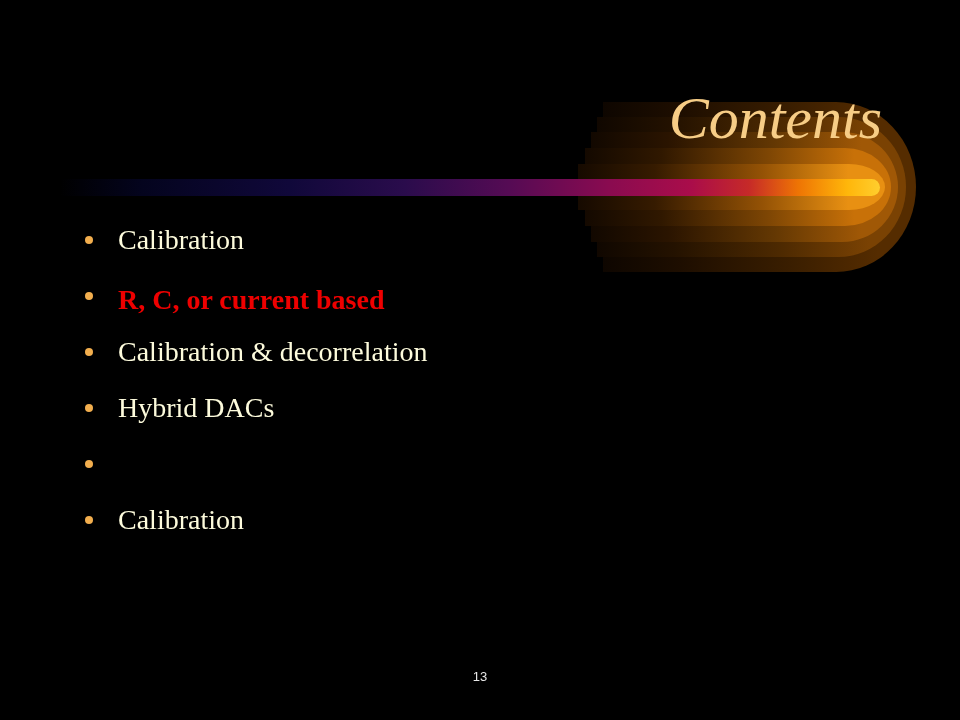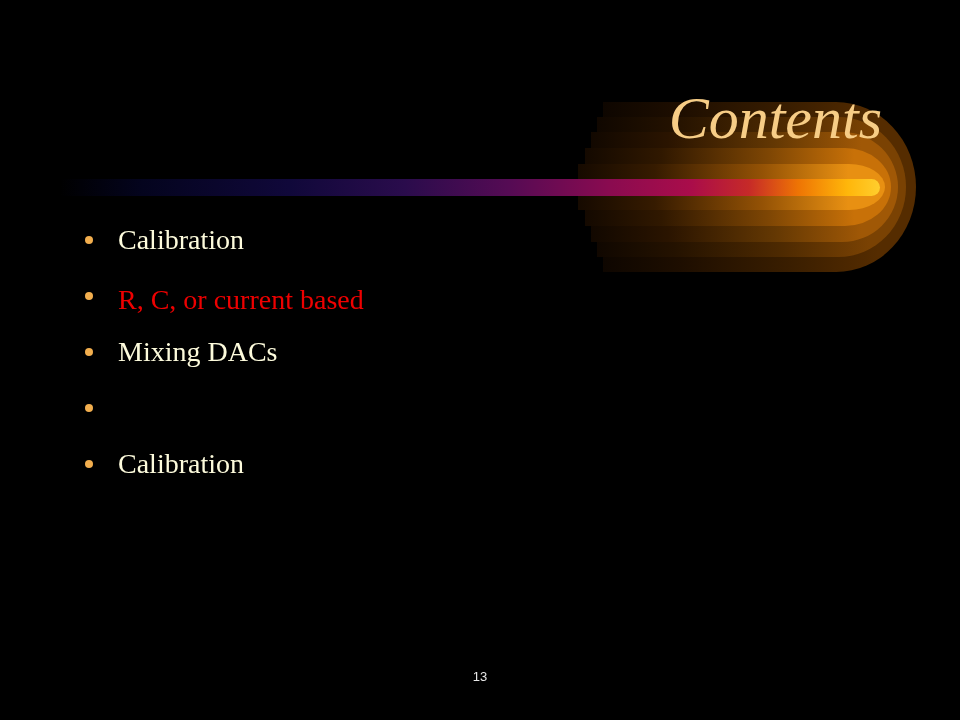--- a/index.html
+++ b/index.html
@@ -98,21 +98,21 @@
     background: #F2AE4E;
     flex: 0 0 auto;
   }
   .item-label {
     font-size: 28px;
     color: #FDFBDC;
     white-space: nowrap;
   }
   .contents-list li.emphasis .item-label {
     color: #EE0000;
-    font-weight: normal;
+    font-weight: bold;
     margin-top: 7px;
   }
 
   
   .page-number {
     position: absolute;
     bottom: 36px;
     left: 0;
     width: 100%;
     text-align: center;
@@ -141,21 +141,25 @@
     <li>
       <span class="dot"></span>
       <span class="item-label">Calibration</span>
     </li>
     <li class="emphasis">
       <span class="dot"></span>
       <span class="item-label">R, C, or current based</span>
     </li>
     <li>
       <span class="dot"></span>
-      <span class="item-label">Mixing DACs</span>
+      <span class="item-label">Calibration &amp; decorrelation</span>
+    </li>
+    <li>
+      <span class="dot"></span>
+      <span class="item-label">Hybrid DACs</span>
     </li>
     <li>
       <span class="dot"></span>
     </li>
     <li>
       <span class="dot"></span>
       <span class="item-label">Calibration</span>
     </li>
   </ul>
 

